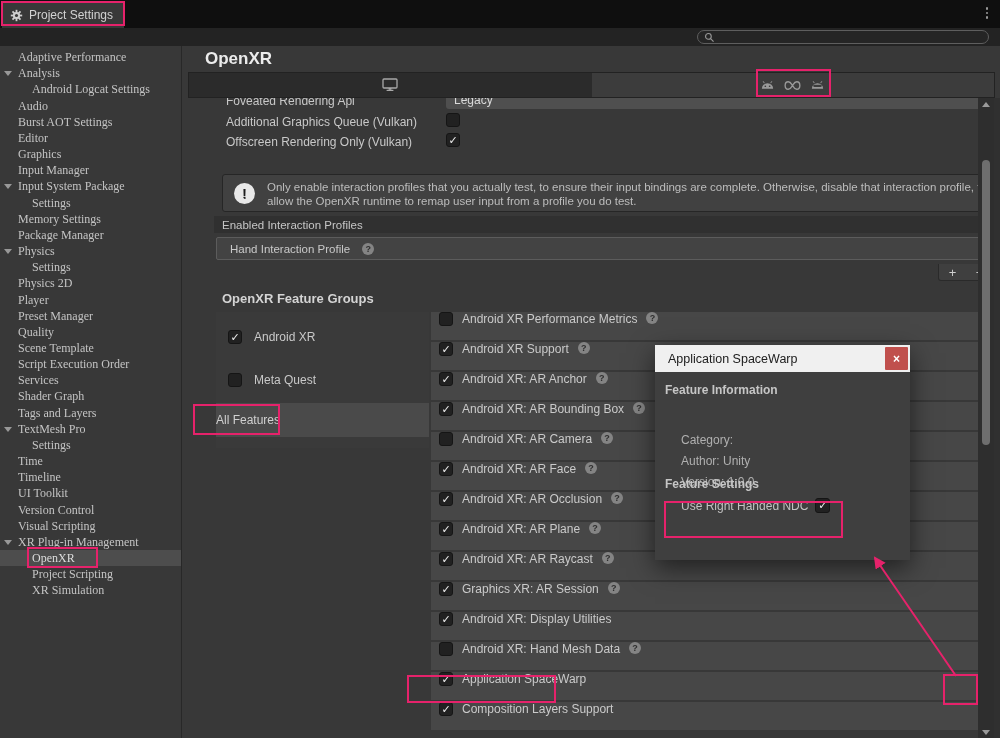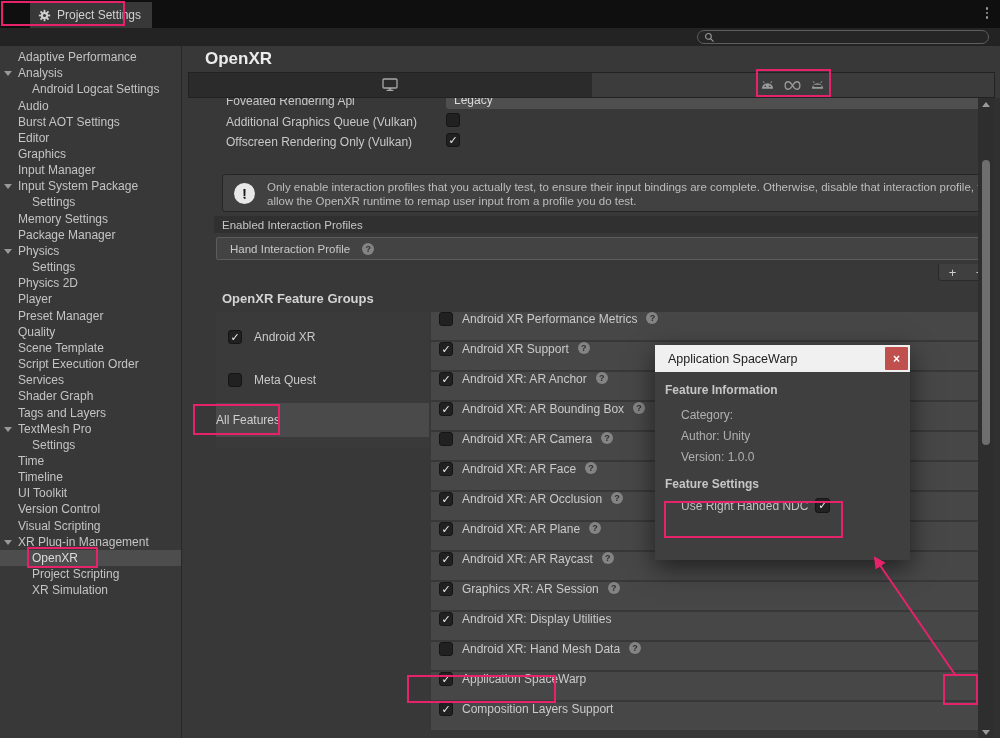--- a/index.html
+++ b/index.html
@@ -2,35 +2,35 @@
 <html><head>
 <meta charset="utf-8">
 <style>
   * { margin:0; padding:0; box-sizing:border-box; }
   body { font-family:"Liberation Sans","DejaVu Sans",sans-serif; background:#202020; }
   .stage { position:relative; width:1000px; height:738px; background:#383838; overflow:hidden; }
 
   
   .topbar { position:absolute; left:0; top:0; width:1000px; height:28px; background:#0f0f0f; }
   .wintab { position:absolute; left:2px; top:2px; width:122px; height:26px; background:#383838;
-            display:flex; align-items:center; gap:6px; padding:0 8px; color:#d2d2d2; font-size:12px;margin-left:28px; }
+            display:flex; align-items:center; gap:6px; padding:0 8px; color:#d2d2d2; font-size:12px; }
   .kebab { position:absolute; right:12px; top:7px; display:flex; flex-direction:column; gap:2px; }
   .kebab i { width:2.5px; height:2.5px; border-radius:50%; background:#9a9a9a; }
 
   
   .toolbar { position:absolute; left:0; top:28px; width:1000px; height:18px; background:#232323; }
   .search { position:absolute; left:697px; top:2px; width:292px; height:14px; background:#252525;
             border:1px solid #5e5e5e; border-radius:7px; display:flex; align-items:center; padding:0 6px; gap:4px; }
   .search input { flex:1; background:transparent; border:none; outline:none; color:#cfcfcf; font-size:10px; }
 
   
   .sidebar { position:absolute; left:0; top:46px; width:182px; height:692px; background:#383838;
              border-right:1px solid #282828; padding-top:3px; overflow:hidden; }
-  .side-item { position:relative; height:16.16px; display:flex; align-items:center; color:#c4c4c4;
-               font-size:12px; white-space:nowrap; }
+  .side-item { position:relative; height:16.16px; display:flex; align-items:flex-end; color:#c4c4c4;
+               font-size:12px; white-space:nowrap;font-family:Liberation Serif, serif; }
   .side-item.selected { background:#4d4d4d; color:#dcdcdc; }
   .side-item.ind0 span.lbl, .side-item.ind1 span.lbl { padding-left:18px; }
   .side-item.ind2 span.lbl { padding-left:32px; }
   .tri-exp { position:absolute; left:4px; top:6px; width:0; height:0;
              border-left:4px solid transparent; border-right:4px solid transparent; border-top:5px solid #989898; }
 
   
   .content { position:absolute; left:182px; top:46px; width:818px; height:692px; background:#383838; }
   .page-title { position:absolute; left:23px; top:3px; font-size:17px; font-weight:bold; color:#ececec; }
 
@@ -96,21 +96,21 @@
 
   
   .popup { position:absolute; left:655px; top:345px; width:255px; height:215px; z-index:40;
            box-shadow:0 8px 24px rgba(0,0,0,.55); }
   .popup-title { position:relative; height:27px; background:#f0f0f0; display:flex; align-items:center;
                  padding-left:13px; color:#202020; font-size:12.5px; }
   .popup-close { position:absolute; right:2px; top:2px; width:23px; height:23px; background:#c0504d;
                  color:#fff; font-size:12px; font-weight:bold; display:flex; align-items:center; justify-content:center; border-radius:1px; }
   .popup-body { position:relative; height:188px; background:#3f3f3f; }
   .p-bold { position:absolute; left:10px; font-size:12px; font-weight:bold; color:#c6c6c6; }
-  .p-line { position:absolute; left:26px; font-size:12px; color:#b0b0b0; }
+  .p-line { position:absolute; left:26px; font-size:12px; color:#b0b0b0;margin-top:25px; }
   .p-setting { position:absolute; left:26px; top:126px; display:flex; align-items:center; gap:7px;
                color:#c2c2c2; font-size:12px; }
 
   
   .hl { position:absolute; border:2px solid #e6226b; z-index:60; pointer-events:none; }
   .overlay { position:absolute; left:0; top:0; z-index:70; pointer-events:none; }
 
   .gearicon { display:block; }
 </style>
 </head>

